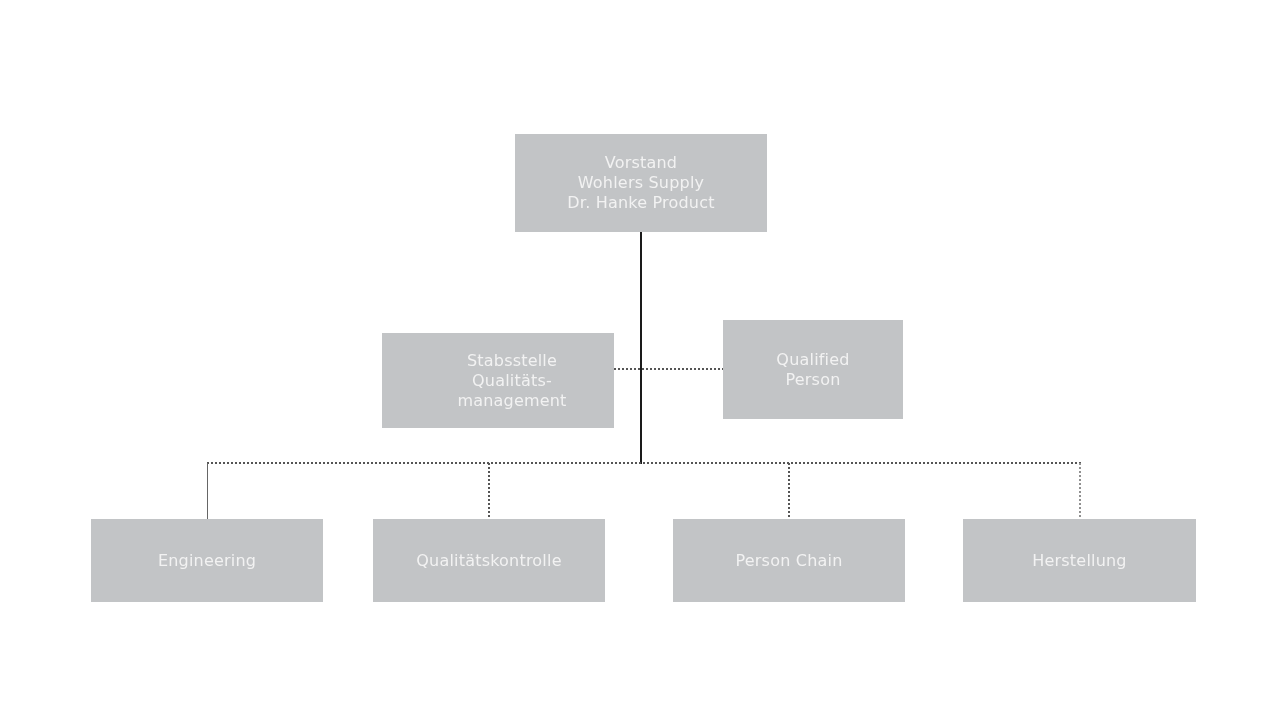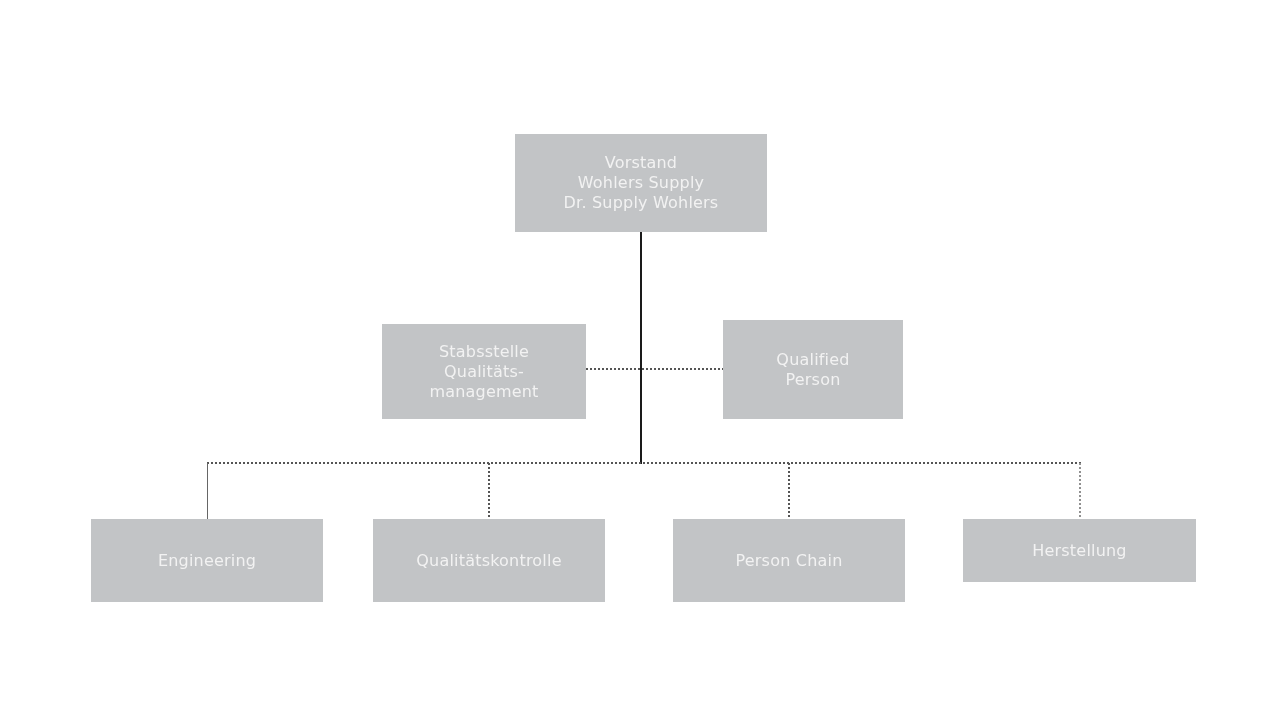--- a/index.html
+++ b/index.html
@@ -81,24 +81,24 @@
 
   <div class="line v-dotted" style="left:488px; top:463px; height:56px;"></div>
 
   <div class="line v-dotted" style="left:788px; top:463px; height:56px;"></div>
 
   <div class="line v-dotted light" style="left:1079px; top:463px; height:56px;"></div>
 
   <div class="node" style="left:515px; top:134px; width:252px; height:98px;">
     <span class="nl">Vorstand</span>
     <span class="nl">Wohlers Supply</span>
-    <span class="nl">Dr. Supply Wohlers</span>
+    <span class="nl">Dr. Hanke Product</span>
   </div>
 
-  <div class="node" style="left:382px; top:324px; width:204px; height:95px;">
+  <div class="node" style="left:382px; top:333px; width:204px; height:95px;padding-left:28px;">
     <span class="nl">Stabsstelle</span>
     <span class="nl">Qualitäts-</span>
     <span class="nl">management</span>
   </div>
 
   <div class="node" style="left:723px; top:320px; width:180px; height:99px;">
     <span class="nl">Qualified</span>
     <span class="nl">Person</span>
   </div>
 
@@ -107,17 +107,17 @@
   </div>
 
   <div class="node" style="left:373px; top:519px; width:232px; height:83px;">
     <span class="nl">Qualitätskontrolle</span>
   </div>
 
   <div class="node" style="left:673px; top:519px; width:232px; height:83px;">
     <span class="nl">Person Chain</span>
   </div>
 
-  <div class="node" style="left:963px; top:519px; width:233px; height:63px;">
+  <div class="node" style="left:963px; top:519px; width:233px; height:83px;">
     <span class="nl">Herstellung</span>
   </div>
 
 </div>
 
 </body></html>

